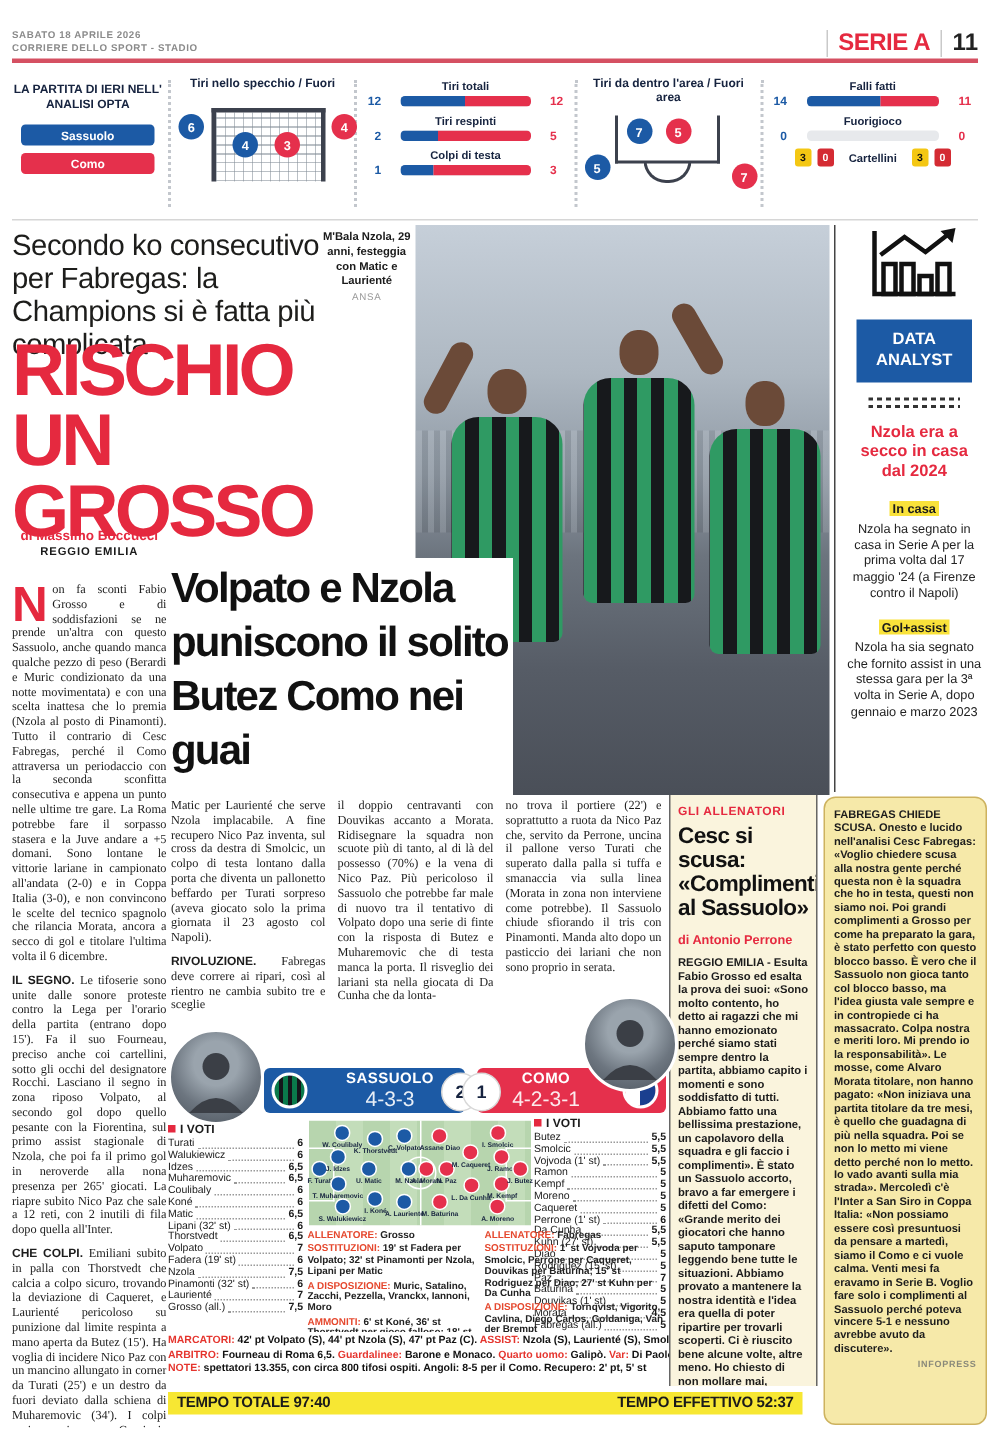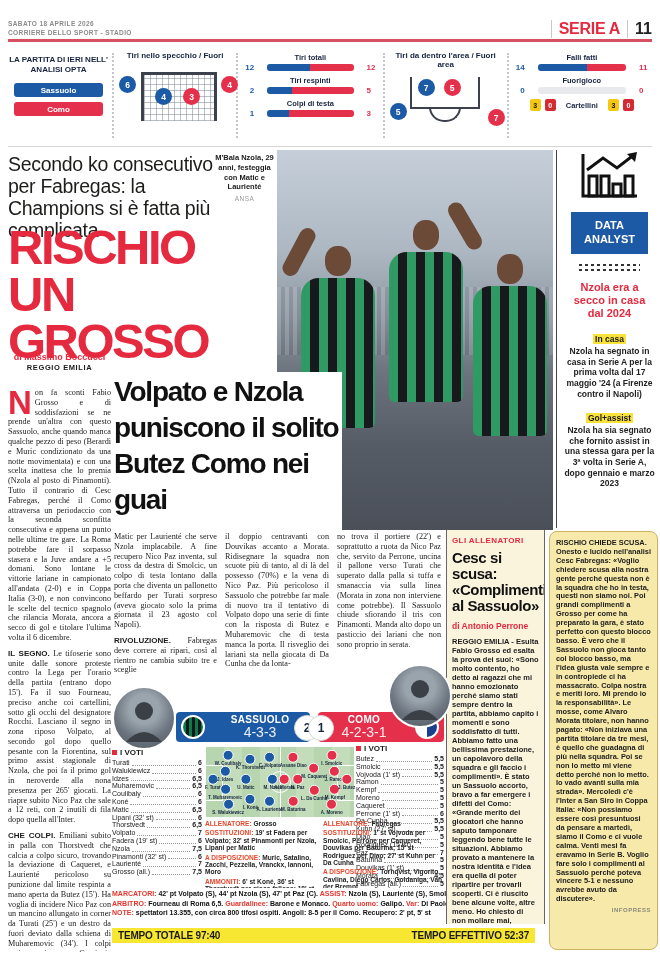--- a/index.html
+++ b/index.html
@@ -87,21 +87,21 @@
   
   .rail-rule{position:absolute;left:556px;top:150px;width:1px;height:378px;background:#444;}
   .rail{position:absolute;left:561px;top:148px;width:97px;text-align:center;}
   .rail-icon{margin:2px auto 6px;}
   .da-box{background:#1c5aa5;color:#fff;font-weight:bold;font-size:11px;line-height:1.25;
           padding:7px 4px;margin:0 10px 10px;}
   .squiggle{height:2px;margin:3px 18px;background:repeating-linear-gradient(90deg,#333 0 3px,transparent 3px 6px);}
   .rail-title{color:#e5293f;font-weight:bold;font-size:11px;line-height:1.2;margin:10px 4px 8px;}
   .rail-item{margin:8px 2px;}
   .rail-tag{display:inline-block;background:#f9e23a;font-weight:bold;font-size:8.5px;padding:0 2px;margin-bottom:1px;}
-  .rail-body{font-size:8.5px;line-height:1.25;color:#222;font-weight:bold;}
+  .rail-body{font-size:8.5px;line-height:1.25;color:#222;font-weight:normal;}
   
   .coach{position:absolute;width:60px;height:60px;border-radius:50%;border:2px solid #fff;
          background:radial-gradient(circle at 50% 35%,#9aa4ad 0 30%,#6d7680 60%,#4c545d 100%);overflow:hidden;z-index:5;}
   .coach svg{display:block;margin:10px auto 0;}
   .team-bar{position:absolute;top:712px;height:30px;border-radius:4px;color:#fff;display:flex;align-items:center;z-index:4;}
   .team-bar .tb-text{flex:1;text-align:center;line-height:1.1;}
   .tb-name{font-size:10px;font-weight:bold;letter-spacing:.3px;}
   .tb-form{font-size:14px;font-weight:normal;opacity:.9;}
   .badge{width:20px;height:20px;border-radius:50%;border:2px solid #fff;margin:0 5px;}
   .badge-sas{background:repeating-linear-gradient(90deg,#0a7a4b 0 3px,#14161a 3px 6px);}
@@ -664,19 +664,19 @@
     <div class="cesc-kicker">GLI ALLENATORI</div>
     <div class="cesc-title">Cesc si scusa: «Complimenti al Sassuolo»</div>
     <div class="cesc-byline">di Antonio Perrone</div>
     <div id="cesc-body">
         <p class="cesc-p">REGGIO EMILIA - Esulta Fabio Grosso ed esalta la prova dei suoi: «Sono molto contento, ho detto ai ragazzi che mi hanno emozionato perché siamo stati sempre dentro la partita, abbiamo capito i momenti e sono soddisfatto di tutti. Abbiamo fatto una bellissima prestazione, un capolavoro della squadra e gli faccio i complimenti». È stato un Sassuolo accorto, bravo a far emergere i difetti del Como: «Grande merito dei giocatori che hanno saputo tamponare leggendo bene tutte le situazioni. Abbiamo provato a mantenere la nostra identità e l'idea era quella di poter ripartire per trovarli scoperti. Ci è riuscito bene alcune volte, altre meno. Ho chiesto di non mollare mai, abbiamo fatto un primo tempo strepitoso e meritavamo di fare un secondo tempo strepitoso».</p>
       </div>
   </div>
 
   <div class="fabbox">
     <p class="fab-text" style="margin:0;">
-      <span style="font-weight:bold;">RISCHIO CHIEDE SCUSA.</span>
+      <span style="font-weight:bold;">FABREGAS CHIEDE SCUSA.</span>
       <span>Onesto e lucido nell'analisi Cesc Fabregas: «Voglio chiedere scusa alla nostra gente perché questa non è la squadra che ho in testa, questi non siamo noi. Poi grandi complimenti a Grosso per come ha preparato la gara, è stato perfetto con questo blocco basso. È vero che il Sassuolo non gioca tanto col blocco basso, ma l'idea giusta vale sempre e in contropiede ci ha massacrato. Colpa nostra e meriti loro. Mi prendo io la responsabilità». Le mosse, come Alvaro Morata titolare, non hanno pagato: «Non iniziava una partita titolare da tre mesi, è quello che guadagna di più nella squadra. Poi se non lo metto mi viene detto perché non lo metto. Io vado avanti sulla mia strada». Mercoledì c'è l'Inter a San Siro in Coppa Italia: «Non possiamo essere così presuntuosi da pensare a martedì, siamo il Como e ci vuole calma. Venti mesi fa eravamo in Serie B. Voglio fare solo i complimenti al Sassuolo perché poteva vincere 5-1 e nessuno avrebbe avuto da discutere».</span>
     </p>
     <div class="fab-credit">INFOPRESS</div>
   </div>
 
 </div>
 
 </body></html>

